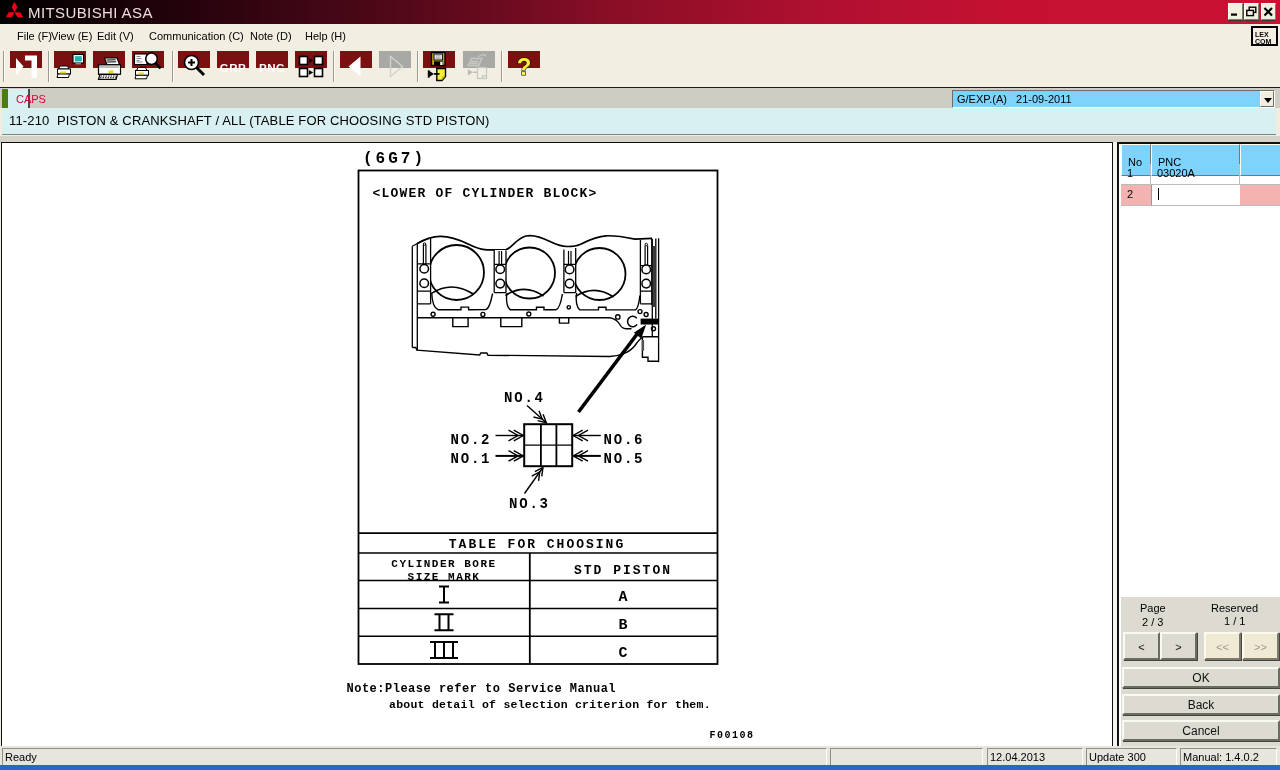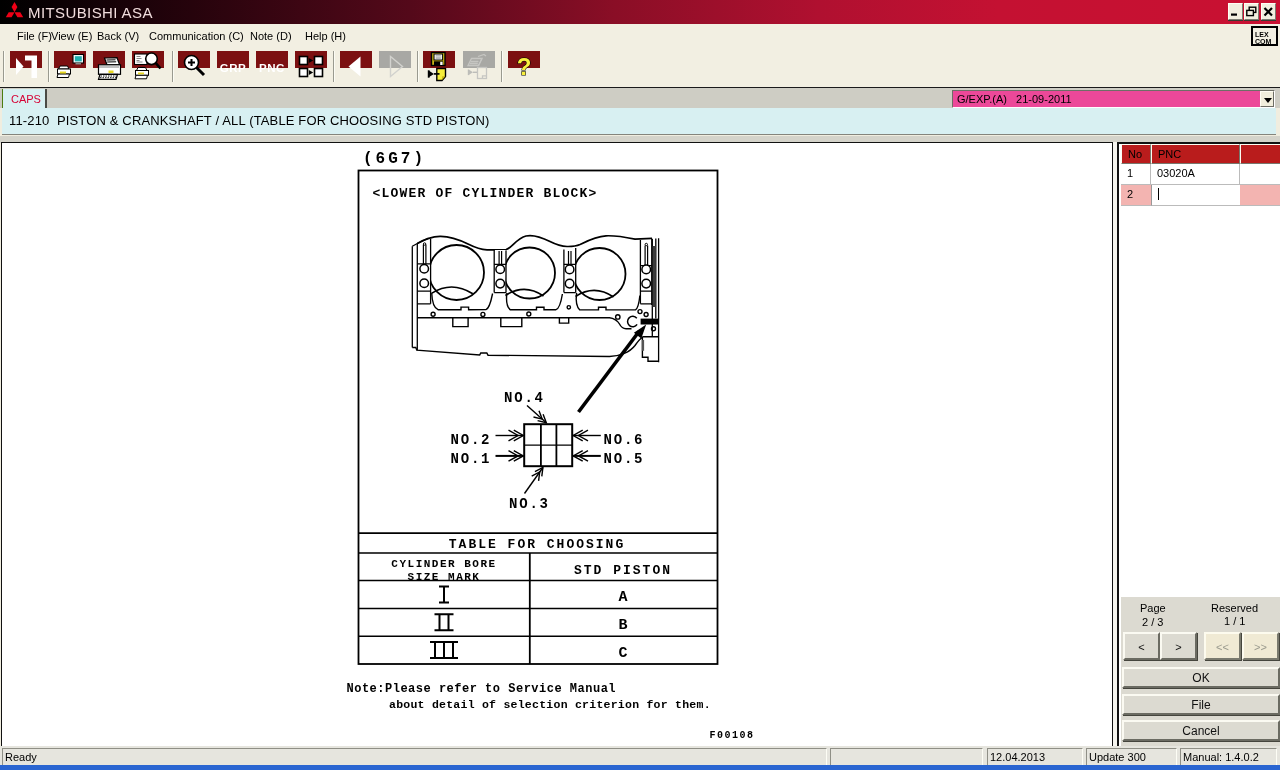--- a/index.html
+++ b/index.html
@@ -21,37 +21,37 @@
 #menubar span { position:absolute; top:6px; }
 
 
 #toolbar { left:0; top:47px; width:1280px; height:40px; background:#f2efe2; }
 .tbtn { position:absolute; top:4px; width:32px; height:17px; background:#7c1011; }
 .tbtn.dis { background:#a8a8a4; }
 .tsep { position:absolute; top:4px; width:2px; height:31px; background:#9a9a90; border-right:1px solid #fcfcf4; }
 
 
 #tabstrip { left:0; top:87px; width:1280px; height:21px; background:#cecdc4; border-top:1px solid #1a1a1a; }
-#capstab { left:2px; top:1px; width:45px; height:20px; background:#d8f0f2; border-left:1px solid #4d7c0f; border-right:2px solid #4a4a44; color:#d60336; font-size:11px; padding:4px 0 0 8px; letter-spacing:0; }
-#combo { left:952px; top:2px; width:323px; height:18px; background:#ec4899; border:1px solid; border-color:#6e6e66 #ffffff #ffffff #6e6e66; font-size:11px; color:#000; padding:2px 0 0 4px; }
+#capstab { left:2px; top:1px; width:28px; height:20px; background:#d8f0f2; border-left:6px solid #4d7c0f; border-right:2px solid #4a4a44; color:#d60336; font-size:11px; padding:4px 0 0 8px; letter-spacing:0; }
+#combo { left:952px; top:2px; width:323px; height:18px; background:#7dd3fc; border:1px solid; border-color:#6e6e66 #ffffff #ffffff #6e6e66; font-size:11px; color:#000; padding:2px 0 0 4px; }
 #combobtn { left:1260px; top:3px; width:14px; height:16px; background:#f1eedd; border:1px solid; border-color:#fffef4 #6e6e66 #6e6e66 #fffef4; }
 #combobtn:after { content:""; position:absolute; left:3px; top:6px; border:4px solid transparent; border-top:5px solid #000; }
 
 
 #cyanbar { left:2px; top:108px; width:1274px; height:27px; background:#d8f0f2; font-size:13px; letter-spacing:0.15px; color:#000; padding:5px 0 0 7px; border-bottom:1px solid #84847c; }
 
 #graygap { left:0; top:136px; width:1280px; height:7px; background:#d4d3ca; }
 
 
 #drawarea { left:1px; top:142px; width:1112px; height:604px; background:#fff; border:1px solid #111; border-bottom:none;text-align:center; }
 
 
 #rpanel { left:1117px; top:142px; width:163px; height:604px; background:#fff; border-left:2px solid #111; border-top:2px solid #111; }
 #rgrid { position:absolute; left:2px; top:0px; width:161px; }
-.hcell { position:absolute; height:20px; background:#b91c1c; border:1px solid; border-color:#fdfcf2 #77776d #77776d #fdfcf2; font-size:11px; color:#000; padding:3px 0 0 6px; }
+.hcell { position:absolute; height:32px; background:#7dd3fc; border:1px solid; border-color:#fdfcf2 #77776d #77776d #fdfcf2; font-size:11px; color:#000; padding:11px 0 0 6px; }
 .rcell { position:absolute; height:21px; font-size:11px; color:#000; padding:3px 0 0 6px; }
 #rpgray { position:absolute; left:2px; top:453px; width:161px; height:149px; background:#dcdad1; font-size:11px; }
 .navbtn { position:absolute; top:35px; width:37px; height:28px; background:#dcdad1; border:2px solid; border-color:#fbfaf2 #6b6b62 #6b6b62 #fbfaf2; box-shadow:1px 1px 0 #45453d; text-align:center; font-size:11px; color:#111; padding-top:7px; }
 .navbtn.dis { background:#f0ead4; color:#9a9a8e; border-color:#fdfbee #7a7a6e #7a7a6e #fdfbee; }
 .bigbtn { position:absolute; left:1px; width:158px; height:21px; background:#dcdad1; border:2px solid; border-color:#fbfaf2 #6b6b62 #6b6b62 #fbfaf2; box-shadow:1px 1px 0 #45453d; text-align:center; font-size:12px; color:#111; padding-top:2px; }
 
 
 #statusbar { left:0; top:746px; width:1280px; height:19px; background:#e6e5de; font-size:11px; color:#000; }
 .spanel { position:absolute; top:2px; height:24px; border:1px solid; border-color:#8f8f86 #fdfdf5 #fdfdf5 #8f8f86; padding:2px 0 8px 2px; }
 #bluestrip { left:0; top:765px; width:1280px; height:5px; background:#2a65d1; }
@@ -84,21 +84,21 @@
   <div class="abs winbtn" style="left:1261px">
       <svg width="13" height="13" viewBox="0 0 13 13" style="position:absolute;left:0;top:1px">
         <path d="M2.5,3 L10,10.5 M10,3 L2.5,10.5" stroke="#000" stroke-width="2.2"></path>
       </svg>
     </div>
 </div>
 
 <div class="abs" id="menubar">
   <span style="left:17px">File (F)</span>
   <span style="left:51px">View (E)</span>
-  <span style="left:97px">Back (V)</span>
+  <span style="left:97px">Edit (V)</span>
   <span style="left:149px">Communication (C)</span>
   <span style="left:250px">Note (D)</span>
   <span style="left:305px">Help (H)</span>
   <div style="position:absolute;left:1251px;top:2px;width:27px;height:20px;border:2px solid #000;font-size:7px;font-weight:bold;line-height:7px;padding:3px 0 0 2px">LEX<br>COM</div>
 </div>
 
 <div class="abs" id="toolbar">
   <div class="tsep" style="left:3px"></div>
     <div class="tsep" style="left:48px"></div>
     <div class="tbtn" style="left:10px" id="tb1"><svg width="32" height="31" viewBox="0 0 32 31">
@@ -375,21 +375,21 @@
   <div id="rpgray">
     <div style="position:absolute;left:19px;top:5px">Page</div>
     <div style="position:absolute;left:90px;top:5px">Reserved</div>
     <div style="position:absolute;left:21px;top:19px">2 / 3</div>
     <div style="position:absolute;left:103px;top:18px">1 / 1</div>
     <div class="navbtn" style="left:2px">&lt;</div>
     <div class="navbtn" style="left:39px">&gt;</div>
     <div class="navbtn dis" style="left:83px">&lt;&lt;</div>
     <div class="navbtn dis" style="left:121px">&gt;&gt;</div>
     <div class="bigbtn" style="top:70px">OK</div>
-    <div class="bigbtn" style="top:97px">File</div>
+    <div class="bigbtn" style="top:97px">Back</div>
     <div class="bigbtn" style="top:123px">Cancel</div>
   </div>
 </div>
 
 <div class="abs" id="statusbar">
   <div class="spanel" style="left:2px;width:825px">Ready</div>
   <div class="spanel" style="left:830px;width:153px"></div>
   <div class="spanel" style="left:987px;width:96px">12.04.2013</div>
   <div class="spanel" style="left:1086px;width:91px">Update 300</div>
   <div class="spanel" style="left:1180px;width:97px">Manual: 1.4.0.2</div>

